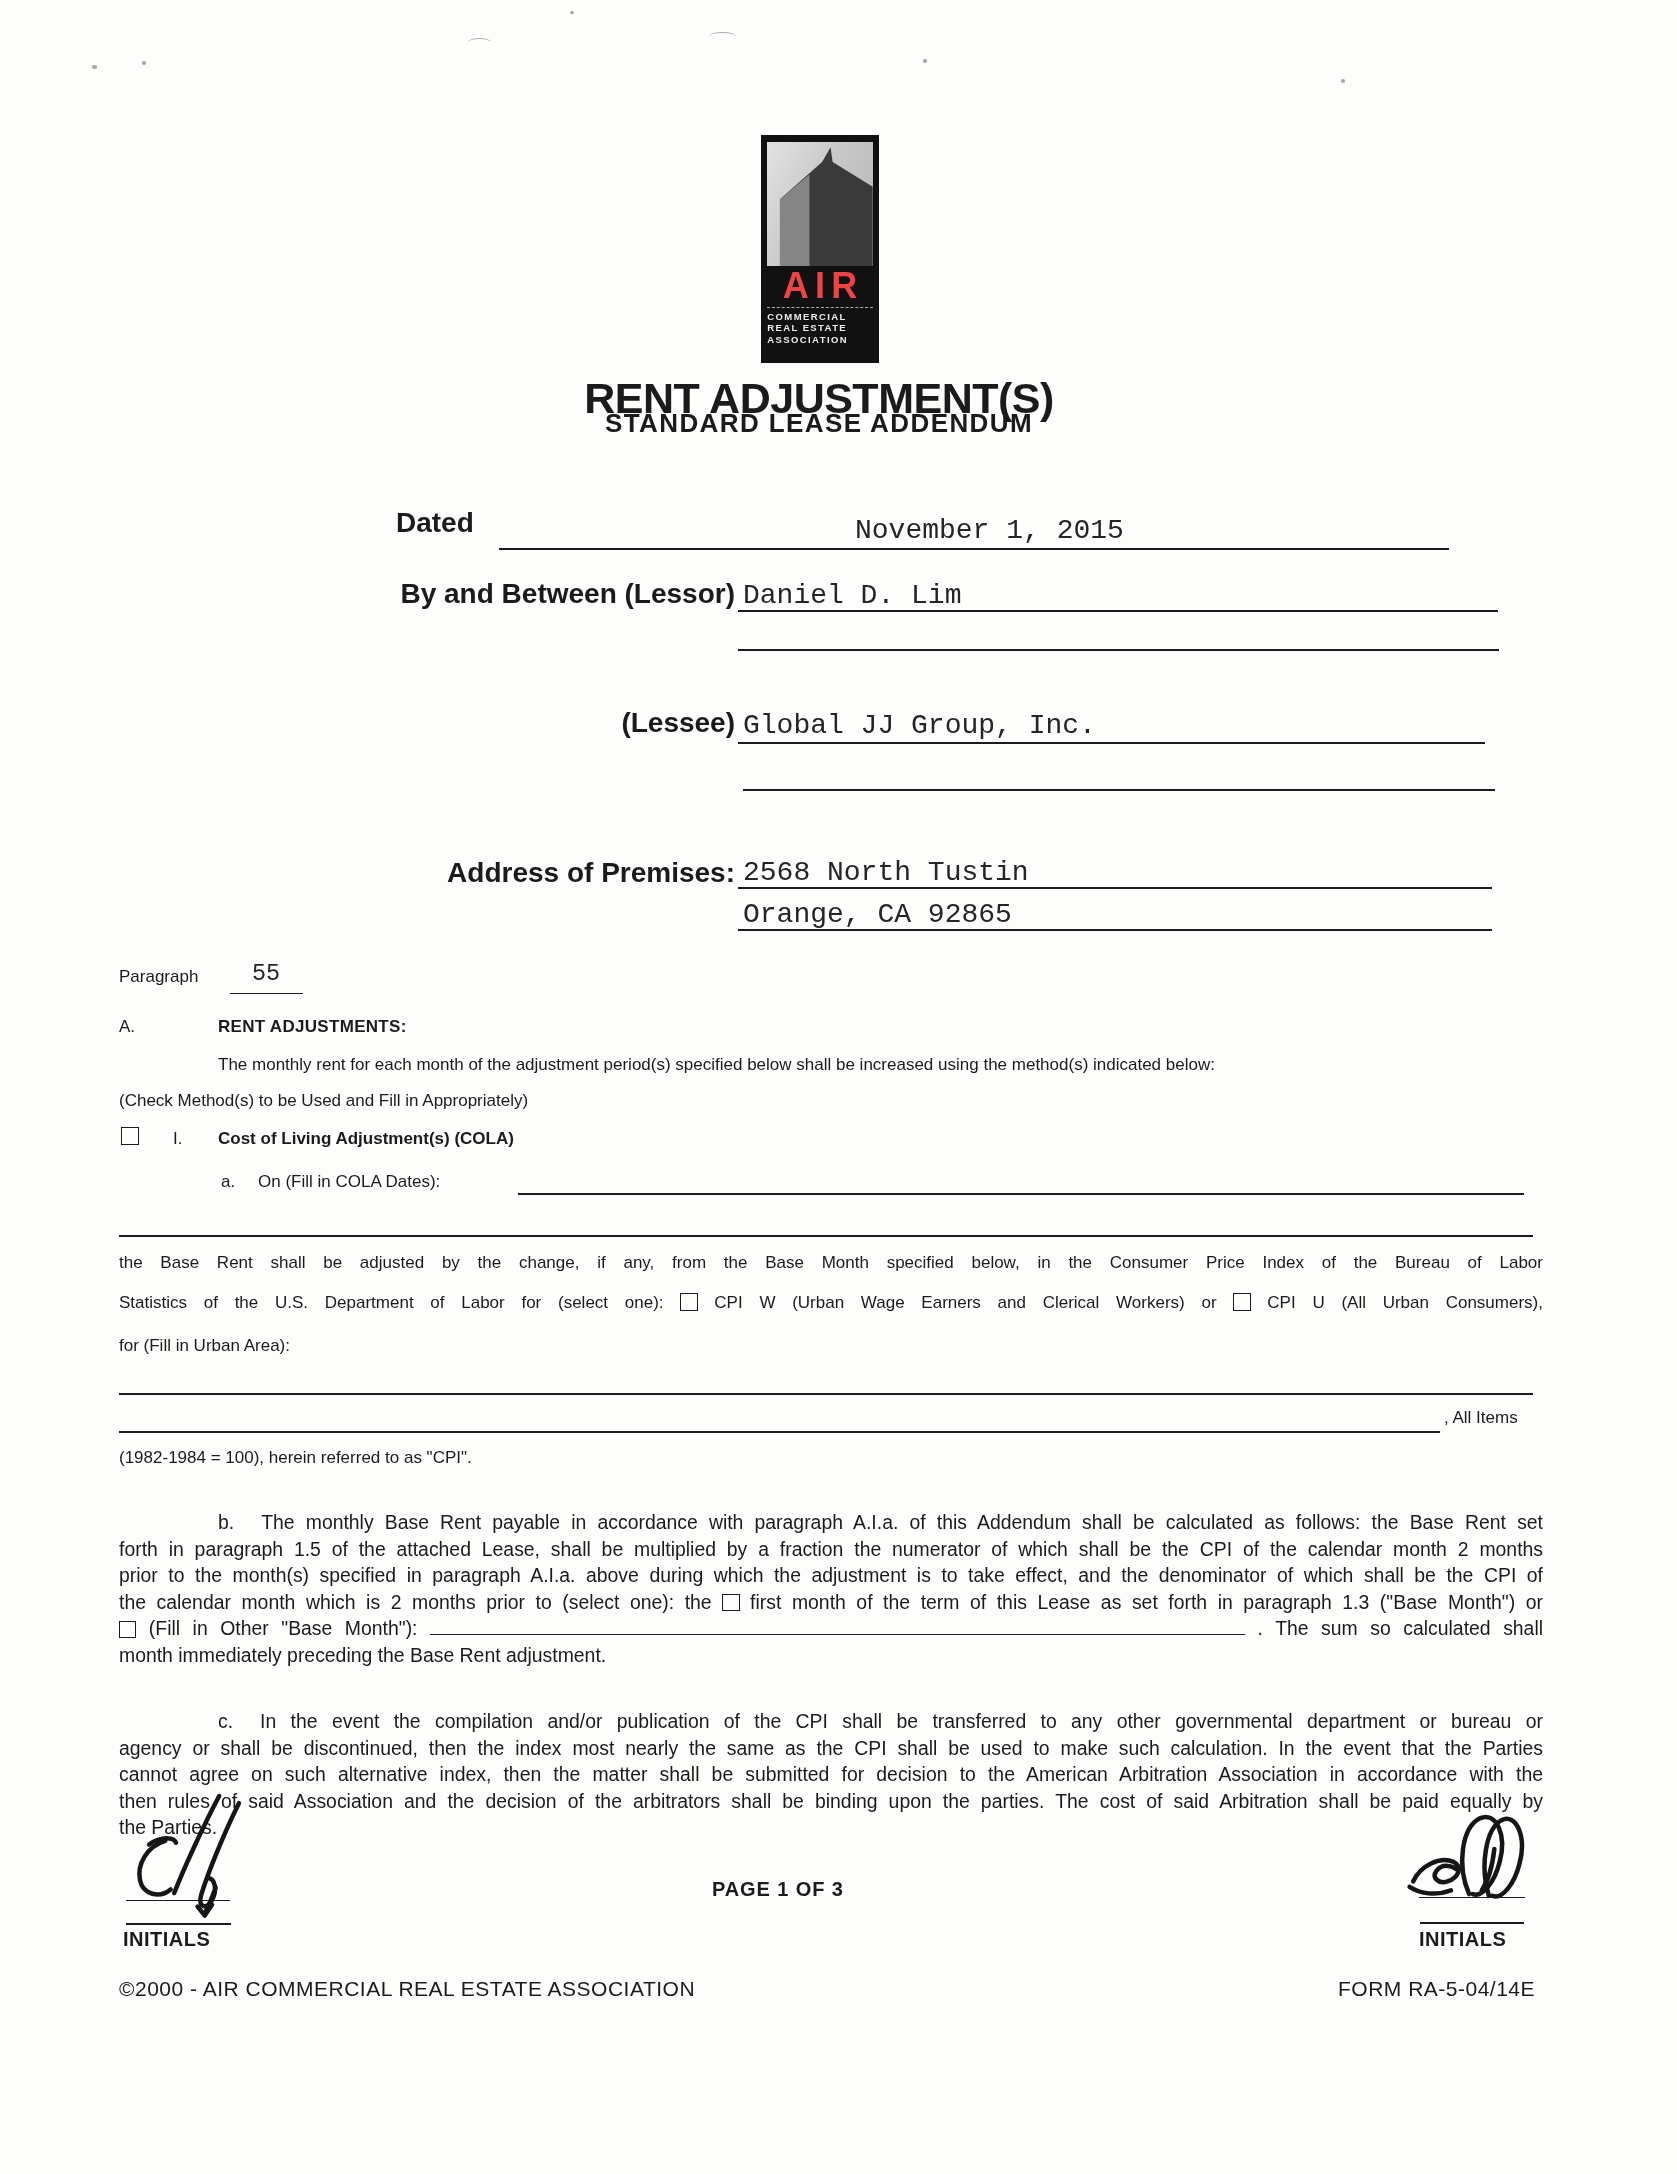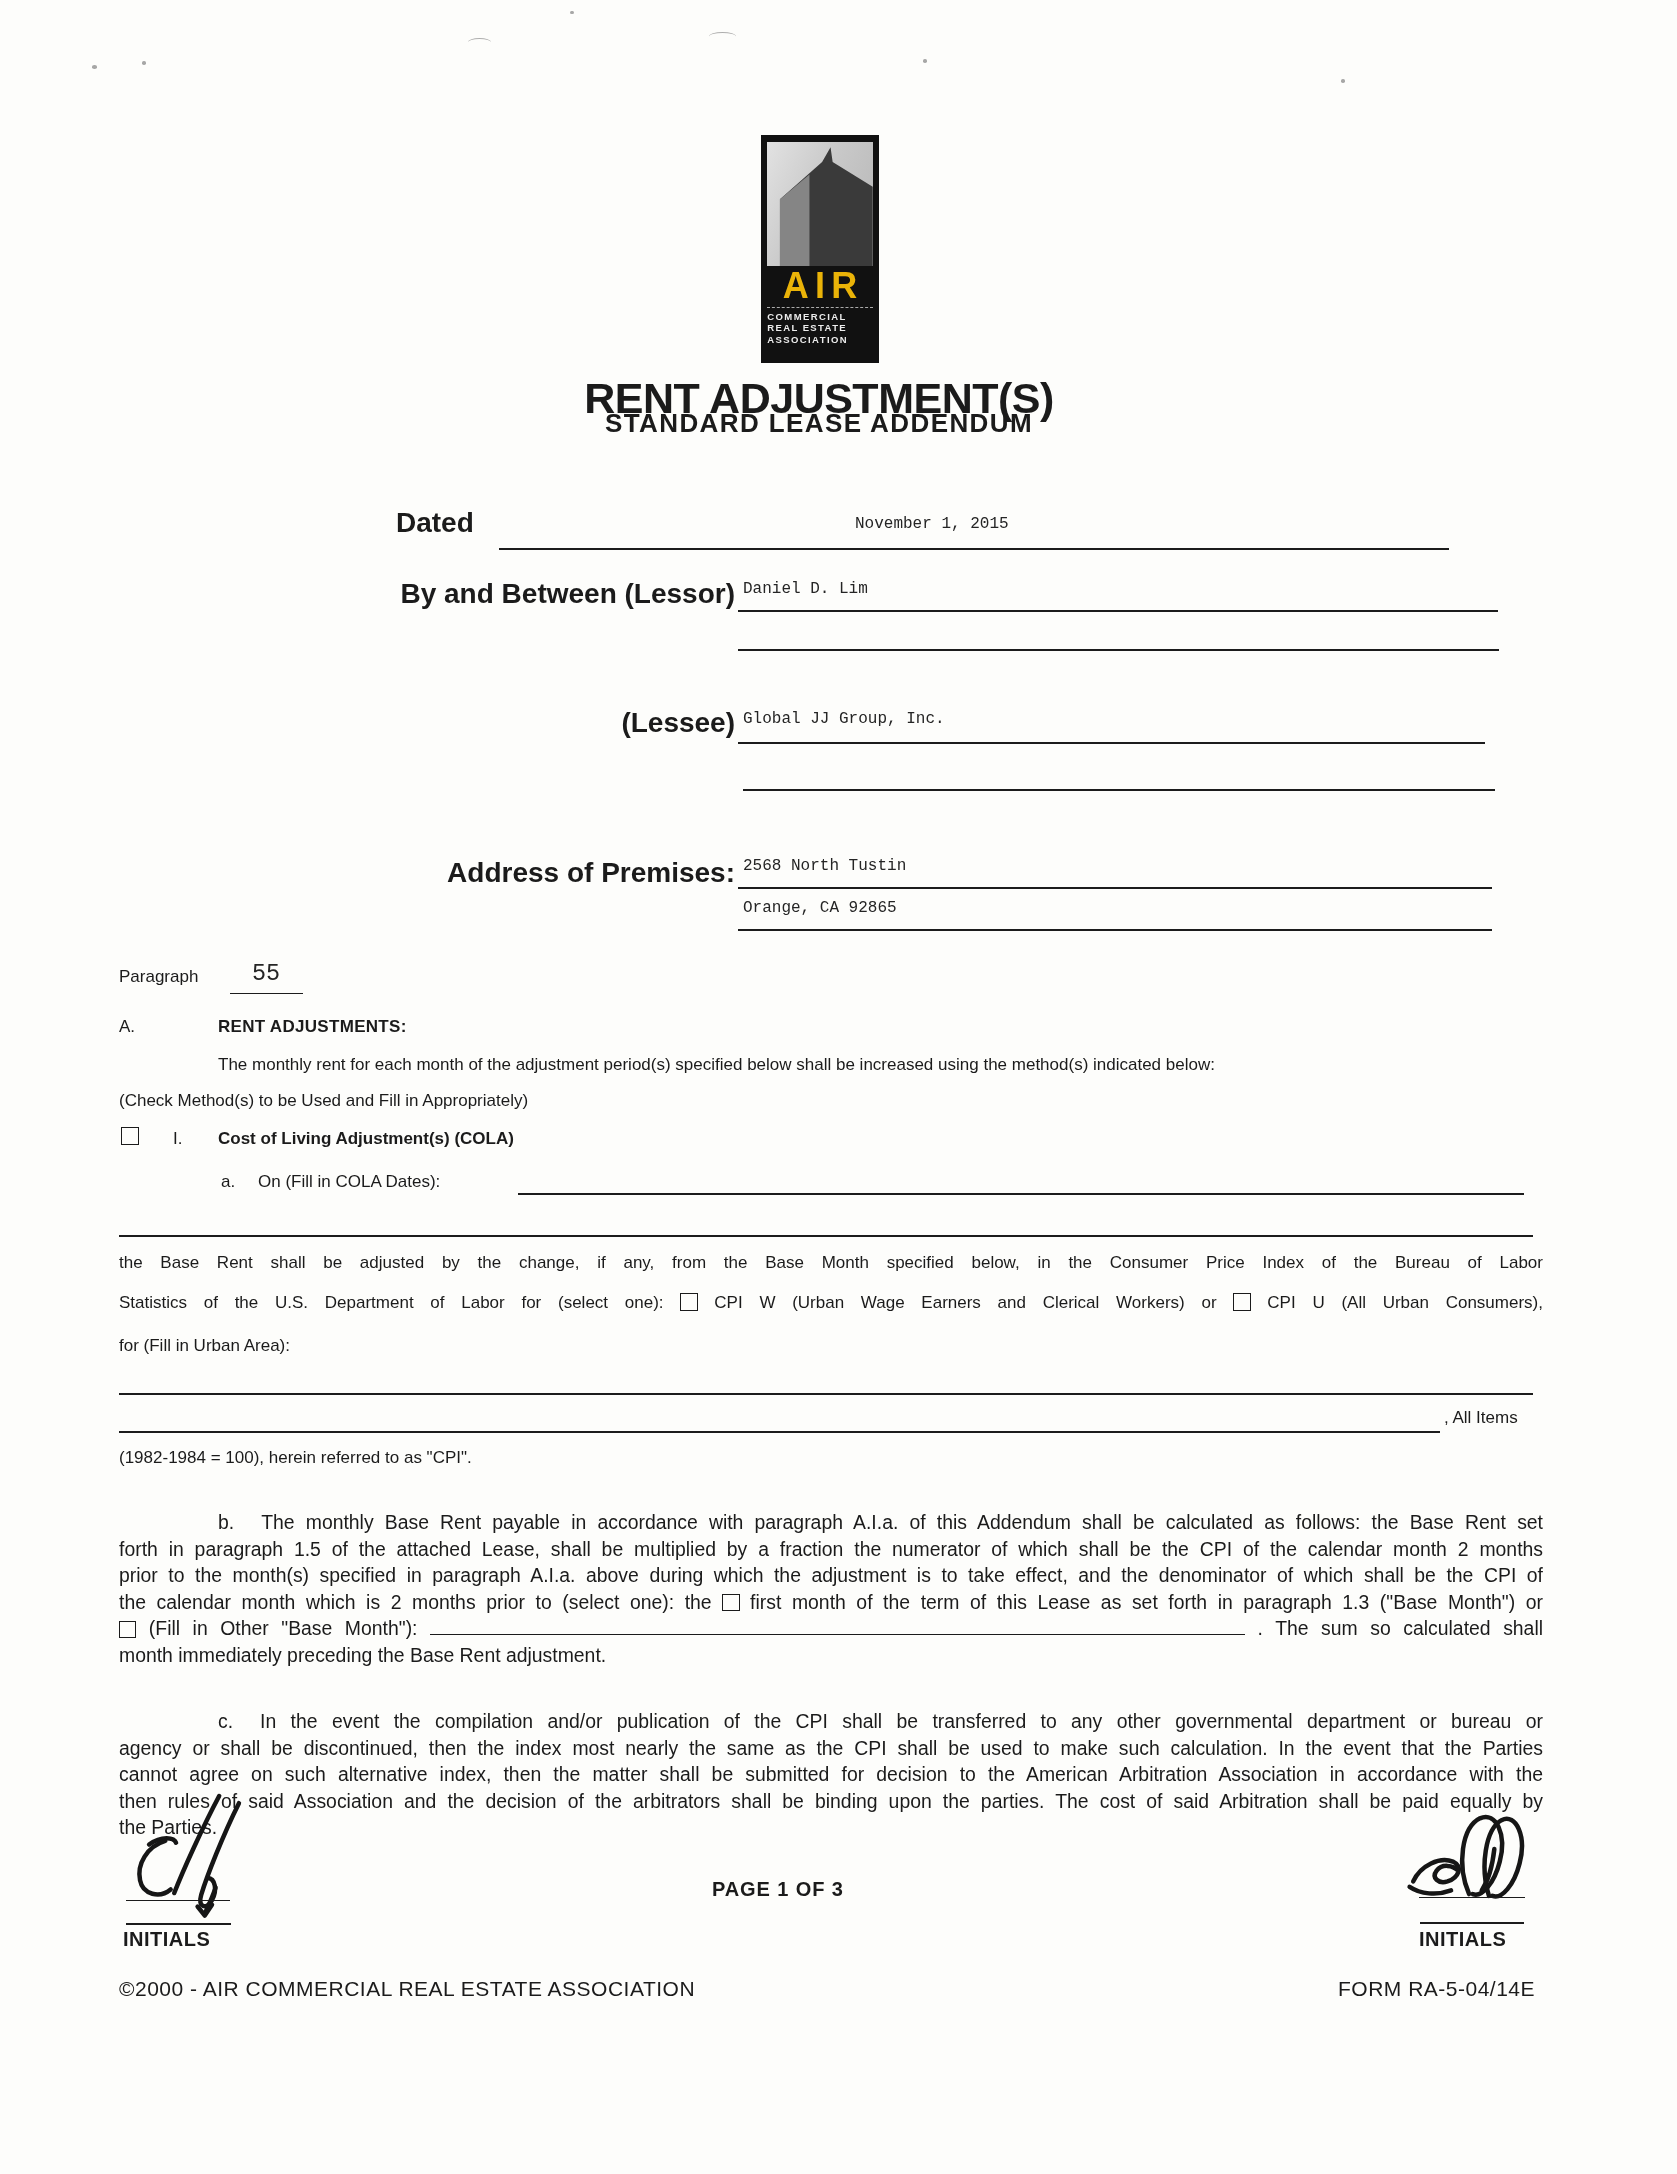--- a/index.html
+++ b/index.html
@@ -8,33 +8,33 @@
   .abs{position:absolute;}
   
   .logo{position:absolute;left:761px;top:135px;width:118px;height:228px;background:#111;
         display:flex;flex-direction:column;align-items:center;box-sizing:border-box;padding:7.2px 6.3px 8px;}
   .logo-art{width:100%;height:124px;background:linear-gradient(115deg,#e2e2e2 0%,#c9c9c9 45%,#b5b5b5 100%);
             position:relative;overflow:hidden;}
   .logo-bldg{position:absolute;inset:0;background:#3a3a3a;
              clip-path:polygon(12% 100%,12% 46%,52% 16%,60% 4%,62% 16%,100% 36%,100% 100%);}
   .logo-bldg-face{position:absolute;inset:0;background:#858585;
              clip-path:polygon(12% 46%,40% 26%,40% 100%,12% 100%);}
-  .logo-air{color:#eab308;font-weight:bold;font-size:36px;line-height:40px;letter-spacing:6.3px;
+  .logo-air{color:#ef4444;font-weight:bold;font-size:36px;line-height:40px;letter-spacing:6.3px;
             text-indent:6.3px;font-family:"Liberation Sans",sans-serif;}
   .logo-sep{width:100%;border-top:1.8px dashed rgba(255,255,255,.65);margin:0.9px 0 2.7px;}
   .logo-org{color:#ececec;font-weight:bold;font-size:9.5px;line-height:11.7px;letter-spacing:1.4px;text-align:left;width:100%;}
   
   .center-wrap{position:absolute;left:0;width:1638px;text-align:center;}
   .doc-title{font-size:43px;font-weight:bold;letter-spacing:-0.5px;}
   .doc-subtitle{font-size:26px;font-weight:bold;letter-spacing:1.4px;}
   
   .flabel{position:absolute;font-weight:bold;font-size:28px;white-space:nowrap;}
   .flabel.right{text-align:right;}
   .typed{position:absolute;font-family:"Liberation Mono","DejaVu Sans Mono",monospace;
-         font-size:16px;color:#252525;white-space:nowrap;}
+         font-size:28px;color:#252525;white-space:nowrap;}
   .hline{position:absolute;height:0;border-top:2.7px solid #1c1c1c;}
   .hline.thin{border-top-width:1.8px;}
   
   .body-txt{position:absolute;font-size:17px;line-height:23.4px;white-space:nowrap;}
   .jline{white-space:normal;text-align:justify;text-align-last:justify;width:1424px;}
   .para{position:absolute;width:1424px;font-size:19.4px;line-height:26.6px;}
   .para .ln{text-align:justify;text-align-last:justify;}
   .para .ln.last{text-align:left;text-align-last:left;}
   .indent1{padding-left:99px;}
   .sect-label{margin-right:27px;}

